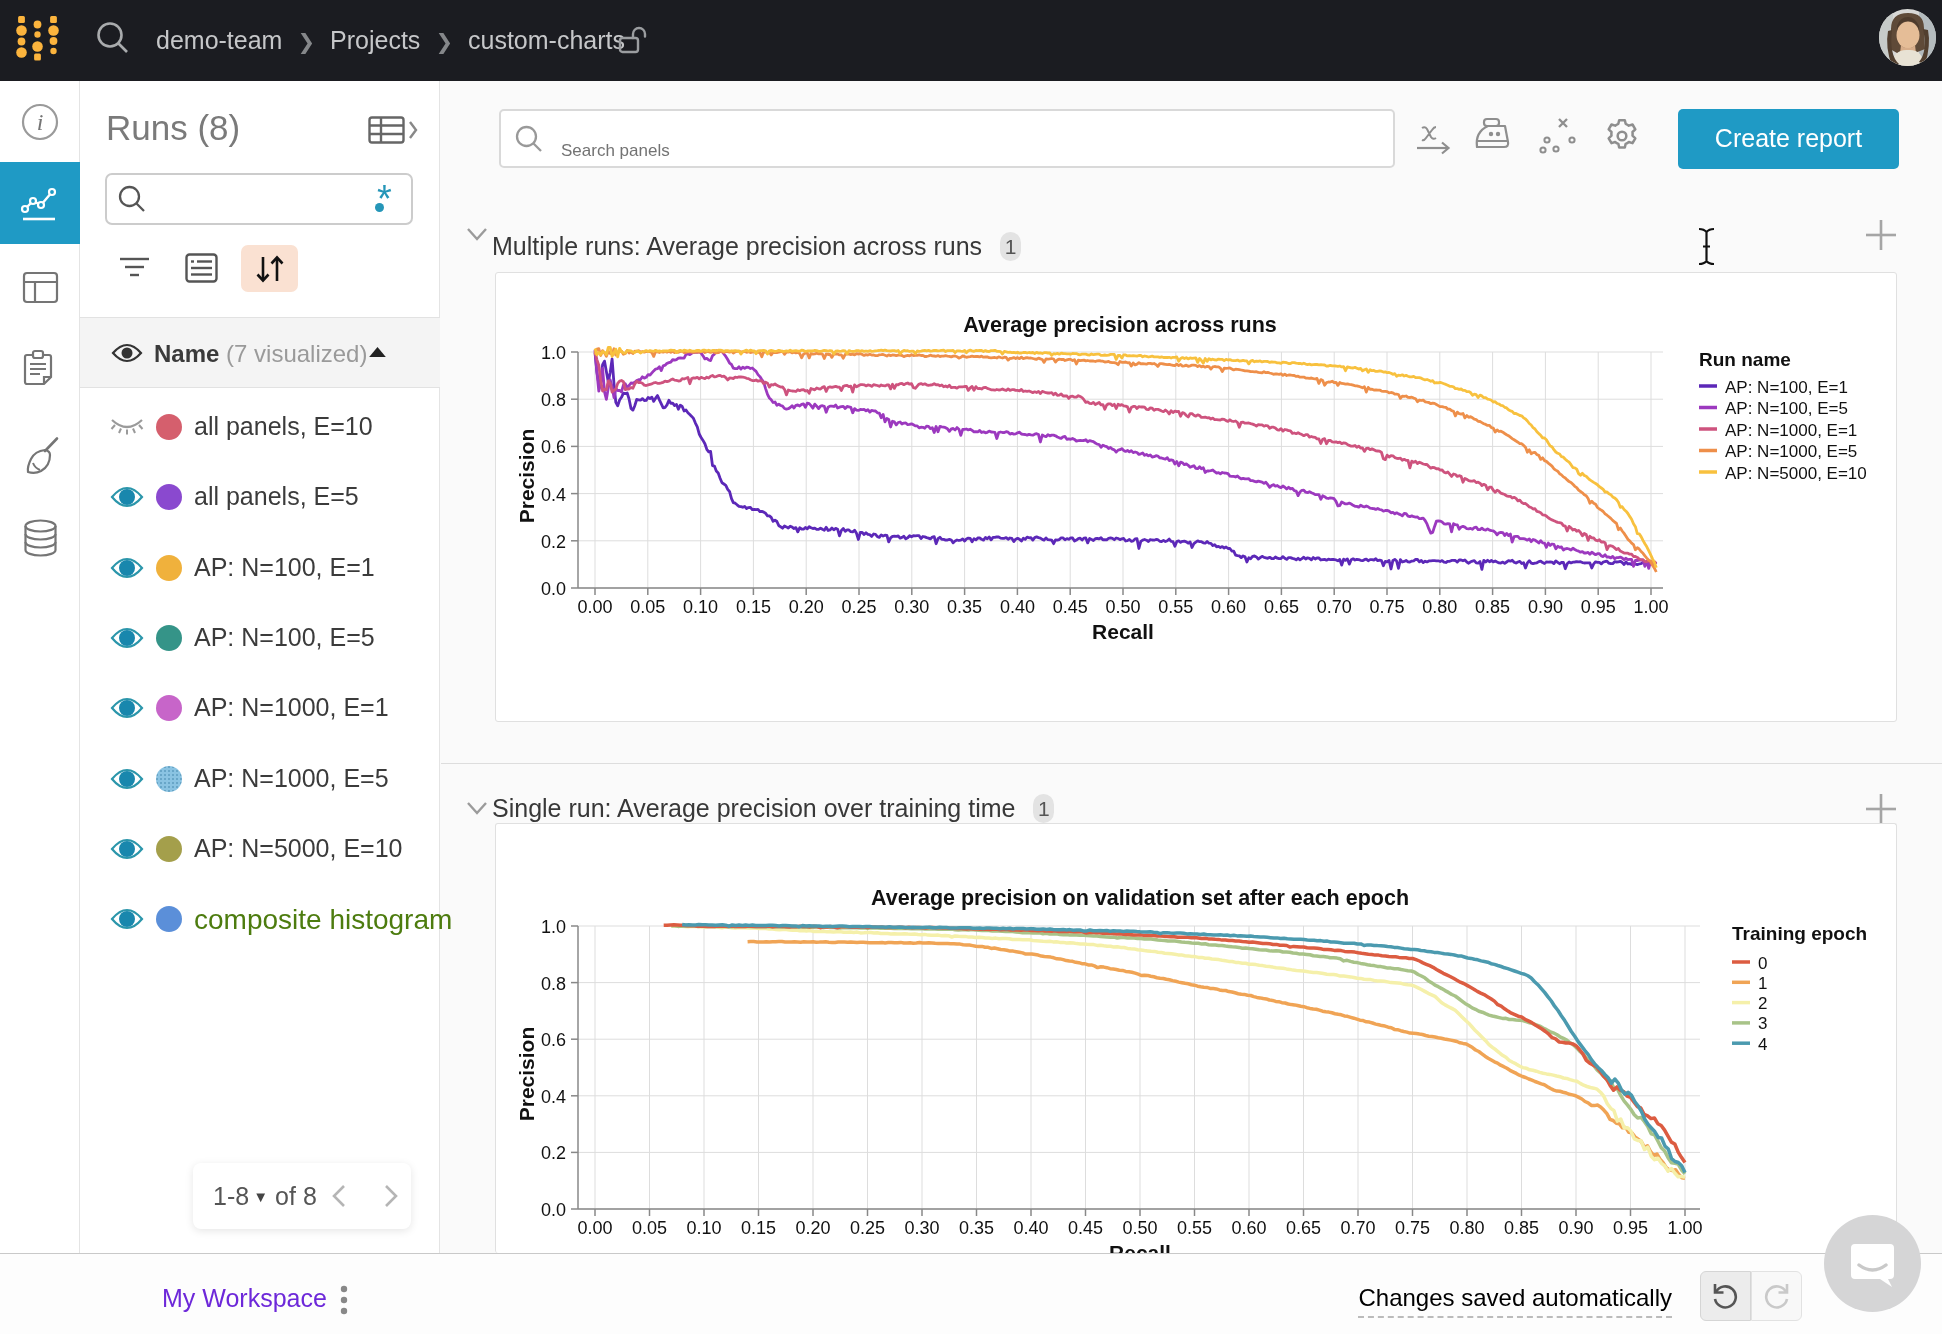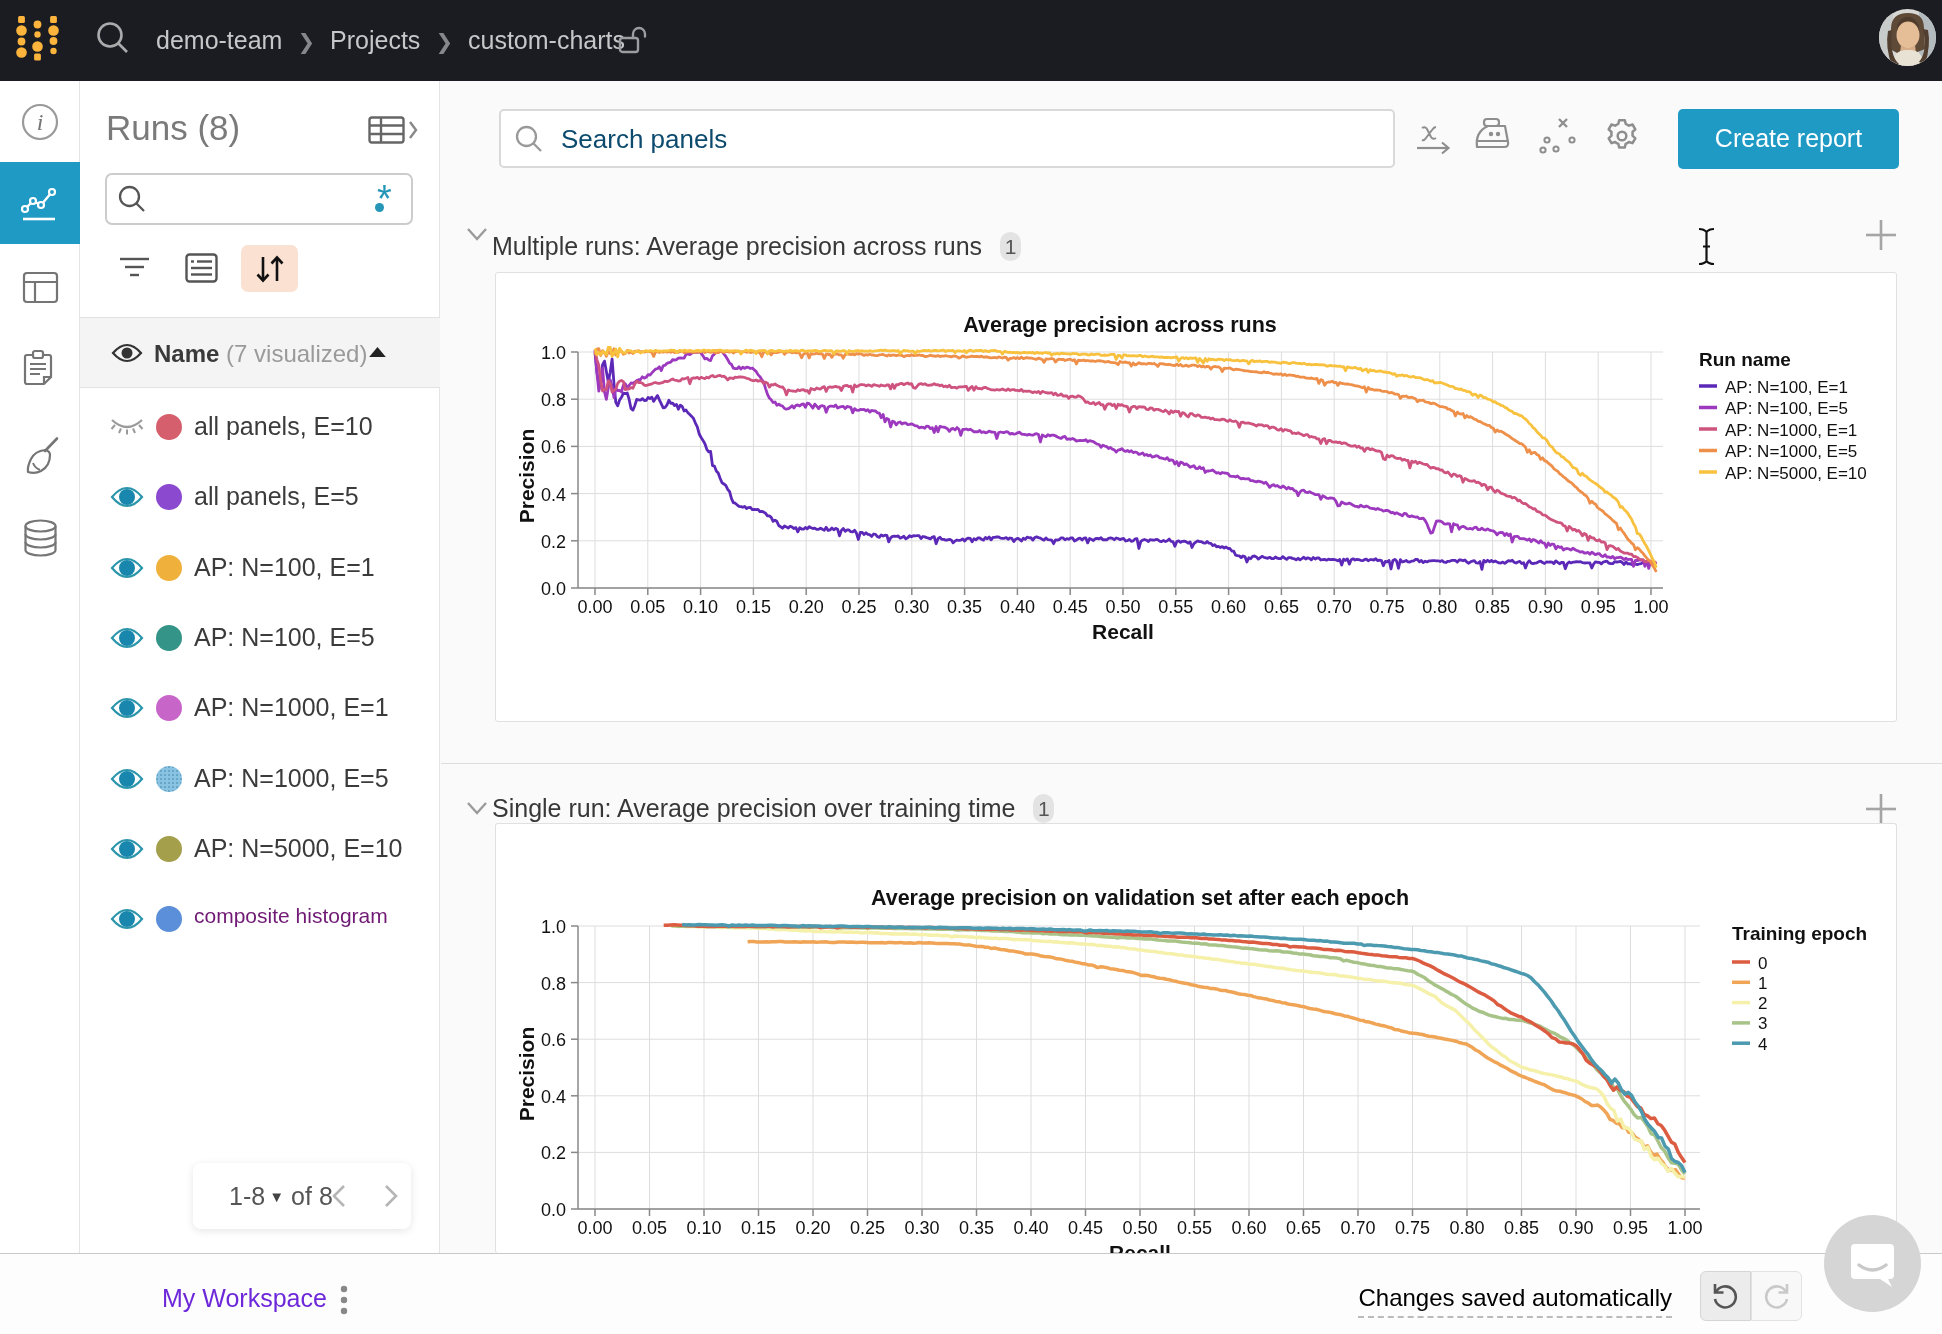--- a/index.html
+++ b/index.html
@@ -182,33 +182,33 @@
     <path d="M2 13 Q17 -5 32 13 Q17 31 2 13 Z" fill="none" stroke="#2b96ab" stroke-width="2.2"></path>
     <circle cx="17" cy="13" r="8" fill="#1987ad"></circle>
   </svg>
 <div class="a" style="left:156px;top:836px;width:26px;height:26px;border-radius:50%;background:#a49f4b"></div>
 <div class="a" style="left:194px;top:834px;font-size:25px;color:#3b3b3b">AP: N=5000, E=10</div>
 <svg class="a" style="left:110px;top:906px" width="34" height="26" viewBox="0 0 34 26">
     <path d="M2 13 Q17 -5 32 13 Q17 31 2 13 Z" fill="none" stroke="#2b96ab" stroke-width="2.2"></path>
     <circle cx="17" cy="13" r="8" fill="#1987ad"></circle>
   </svg>
 <div class="a" style="left:156px;top:906px;width:26px;height:26px;border-radius:50%;background:#5b8fd9"></div>
-<div class="a" style="left:194px;top:904px;font-size:21px;color:#701a75">composite histogram</div>
+<div class="a" style="left:194px;top:904px;font-size:28px;color:#4d7c0f">composite histogram</div>
 <div class="a" style="left:193px;top:1163px;width:218px;height:66px;background:#fff;border-radius:8px;box-shadow:0 2px 8px rgba(0,0,0,0.10)"></div>
-<div class="a" style="left:229px;top:1182px;font-size:25px;color:#555">1-8<span style="font-size:15px;vertical-align:3px;color:#444"> ▼</span> of 8</div>
+<div class="a" style="left:213px;top:1182px;font-size:25px;color:#555">1-8<span style="font-size:15px;vertical-align:3px;color:#444"> ▼</span> of 8</div>
 <svg class="a" style="left:330px;top:1184px" width="70" height="24" viewBox="0 0 70 24">
     <path d="M14 2 L4 12 L14 22" fill="none" stroke="#b5b5b5" stroke-width="2.6"></path>
     <path d="M56 2 L66 12 L56 22" fill="none" stroke="#b5b5b5" stroke-width="2.6"></path>
   </svg>
 <div class="a" style="left:499px;top:109px;width:896px;height:59px;background:#fff;border:2px solid #d9d9d9;border-radius:5px"></div>
 <svg class="a" style="left:514px;top:124px" width="30" height="30" viewBox="0 0 30 30">
     <circle cx="12.5" cy="12.5" r="9.5" fill="none" stroke="#999" stroke-width="2.3"></circle>
     <line x1="19.5" y1="19.5" x2="27" y2="27" stroke="#999" stroke-width="2.3"></line>
   </svg>
-<div class="a" style="left:561px;top:124px;font-size:26px;color:#0c4a6e">Search panels</div>
+<div class="a" style="left:561px;top:141px;font-size:17px;color:#737373">Search panels</div>
 <svg class="a" style="left:1414px;top:117px" width="40" height="40" viewBox="0 0 40 40">
     <path d="M8 11 q3 -2 5 1 l4 8 q2 3 5 1 M22 10 q-2 0 -4 3 l-6 8 q-2 3 -4 2" fill="none" stroke="#8e8e8e" stroke-width="2"></path>
     <line x1="3" y1="31" x2="33" y2="31" stroke="#8e8e8e" stroke-width="2.2"></line>
     <path d="M28 25.5 l6.5 5.5 -6.5 5.5" fill="none" stroke="#8e8e8e" stroke-width="2.2"></path>
   </svg>
 <svg class="a" style="left:1472px;top:116px" width="44" height="40" viewBox="0 0 44 40">
     <path d="M5 31 Q3 16 16 10 L33 10 L36 26 Q37 31 32 31 Z" fill="none" stroke="#8e8e8e" stroke-width="2.2" stroke-linejoin="round"></path>
     <rect x="12" y="3" width="15" height="7" rx="3" fill="none" stroke="#8e8e8e" stroke-width="2.2"></rect>
     <line x1="4.5" y1="25" x2="36" y2="25" stroke="#8e8e8e" stroke-width="2"></line>
     <circle cx="19" cy="18" r="2.2" fill="#8e8e8e"></circle>

